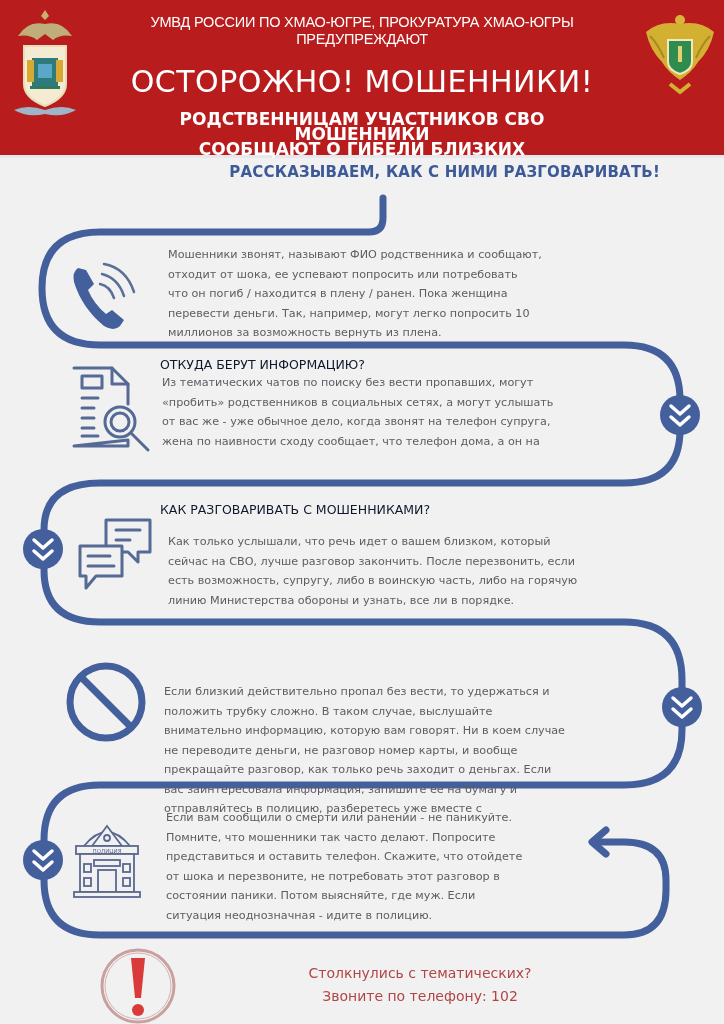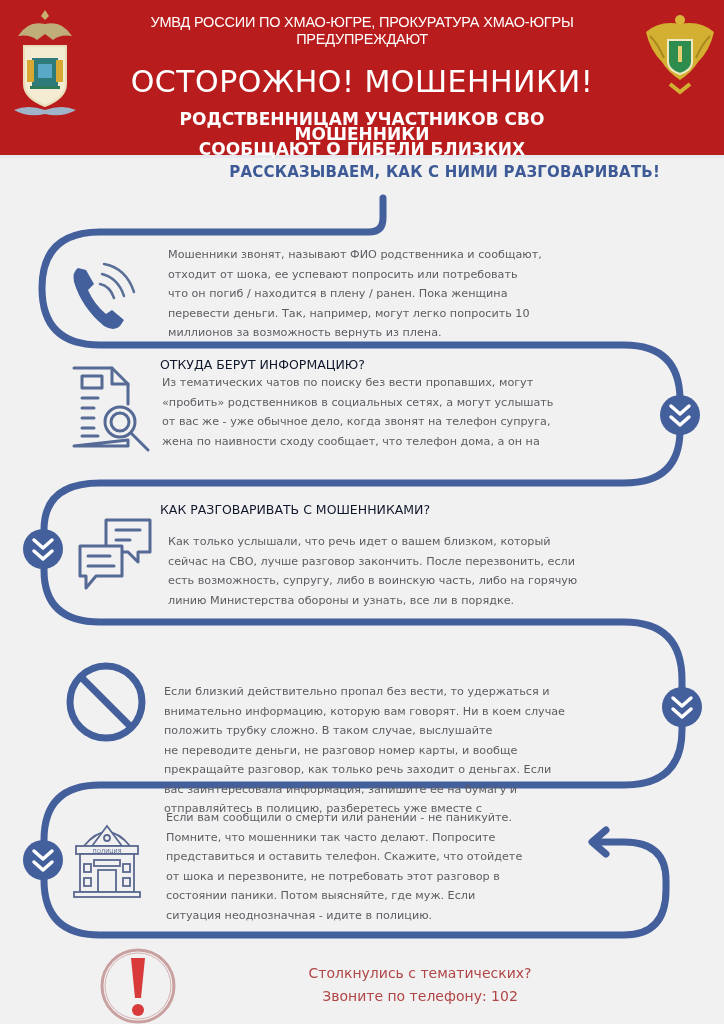--- a/index.html
+++ b/index.html
@@ -122,22 +122,22 @@
   <div>есть возможность, супругу, либо в воинскую часть, либо на горячую</div>
   <div>линию Министерства обороны и узнать, все ли в порядке.</div>
 </div>
 
 <svg class="icon" width="84" height="84" style="left:64px;top:660px" viewBox="0 0 84 84">
   <circle cx="42" cy="42" r="36" stroke="#435f9c" stroke-width="7" fill="none"></circle>
   <path d="M17 17 L67 67" stroke="#435f9c" stroke-width="7"></path>
 </svg>
 <div class="block-text" style="left:164px;top:636px;margin-top:46px;">
   <div>Если близкий действительно пропал без вести, то удержаться и</div>
+  <div>положить трубку сложно. В таком случае, выслушайте</div>
   <div>внимательно информацию, которую вам говорят. Ни в коем случае</div>
-  <div>положить трубку сложно. В таком случае, выслушайте</div>
   <div>не переводите деньги, не разговор номер карты, и вообще</div>
   <div>прекращайте разговор, как только речь заходит о деньгах. Если</div>
   <div>вас заинтересовала информация, запишите ее на бумагу и</div>
   <div>отправляйтесь в полицию, разберетесь уже вместе с</div>
 </div>
 
 <svg class="icon" width="70" height="78" style="left:72px;top:822px" viewBox="0 0 70 78">
   <g stroke="#5a6890" stroke-width="1.8" fill="#f1f1f2">
     <path d="M12 24 Q35 -4 58 24"></path>
     <path d="M35 4 L20 24 L50 24 Z"></path>

